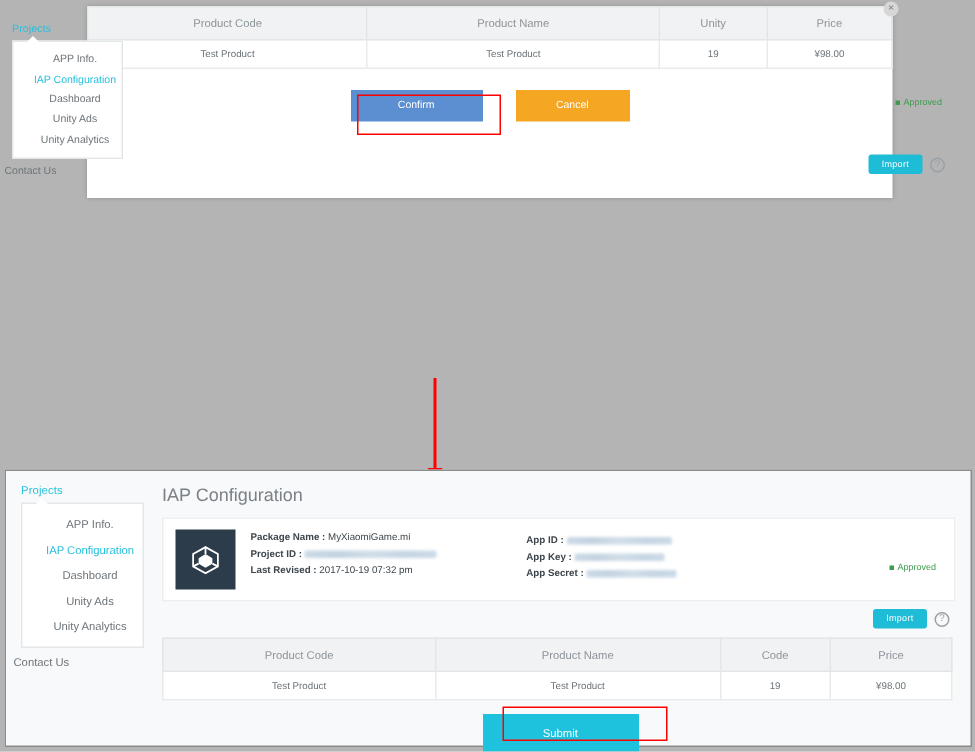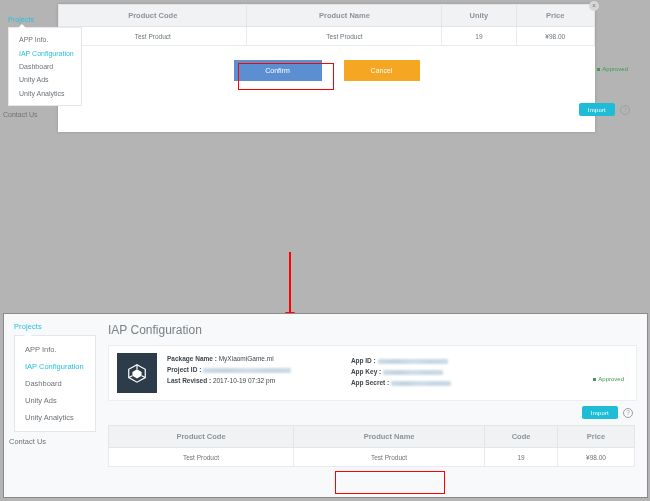--- a/index.html
+++ b/index.html
@@ -22,21 +22,21 @@
   }
   .side-card {
     position:relative; margin:4px 4px 0 8px; background:#ffffff;
     border:1px solid #e3e7ea; padding:5px 0 5px 0;
   }
   .side-card:before{
     content:""; position:absolute; top:-4px; left:9px;
     border-left:4px solid transparent; border-right:4px solid transparent;
     border-bottom:4px solid #ffffff;
   }
-  .side-item { font-size:7px; color:#6d7479; padding:3.2px 0 3.2px 10px; white-space:nowrap; }
+  .side-item { font-size:7px; color:#6d7479; padding:3.2px 0 3.2px 10px; white-space:nowrap;text-align:center; }
   .side-item.active { color:#27c0dd; }
   .side-contact { font-size:7px; color:#6d7479; padding:5px 0 0 3px; }
 
   
   .main { position:absolute; left:86px; top:0; right:0; bottom:0; }
   .main-title { font-size:11px; color:#7b8186; font-weight:400; padding:8px 0 0 8px; }
 
   .info-card {
     margin:8px 10px 0 8px; background:#ffffff; border:1px solid #eceff1;
     display:flex; align-items:flex-start; padding:7px 8px;
@@ -69,21 +69,21 @@
   }
   .help-icon { width:10px; height:10px; border:1px solid #9aa1a6; border-radius:50%;
     color:#9aa1a6; font-size:6.5px; display:flex; align-items:center; justify-content:center; cursor:pointer;}
 
   
   .redbox { position:absolute; border:1.6px solid #ff0000; pointer-events:none; }
 
   
   table { border-collapse:collapse; width:100%; }
   thead th {
-    background:#f0f2f3; border:1px solid #e2e6e8; font-weight:700;
+    background:#f0f2f3; border:1px solid #e2e6e8; font-weight:400;
     font-size:7.5px; color:#8d949a; padding:6px 0; text-align:center;
   }
   tbody td {
     background:#ffffff; border:1px solid #e8ebed;
     font-size:6.5px; color:#6b7378; padding:5.5px 0; text-align:center;
   }
 
   
   #panel-top { left:80px; top:0; width:498px; height:139px; }
 
@@ -322,16 +322,17 @@
           <tr>
             <td>Test Product</td>
             <td>Test Product</td>
             <td>19</td>
             <td>¥98.00</td>
           </tr>
         </tbody>
       </table>
     </div>
 
+    <button class="btn-submit">Submit</button>
   </div>
 
   <div class="redbox" style="left:331px; top:157px; width:110px; height:23px;"></div>
 </div>
 
 </body></html>

